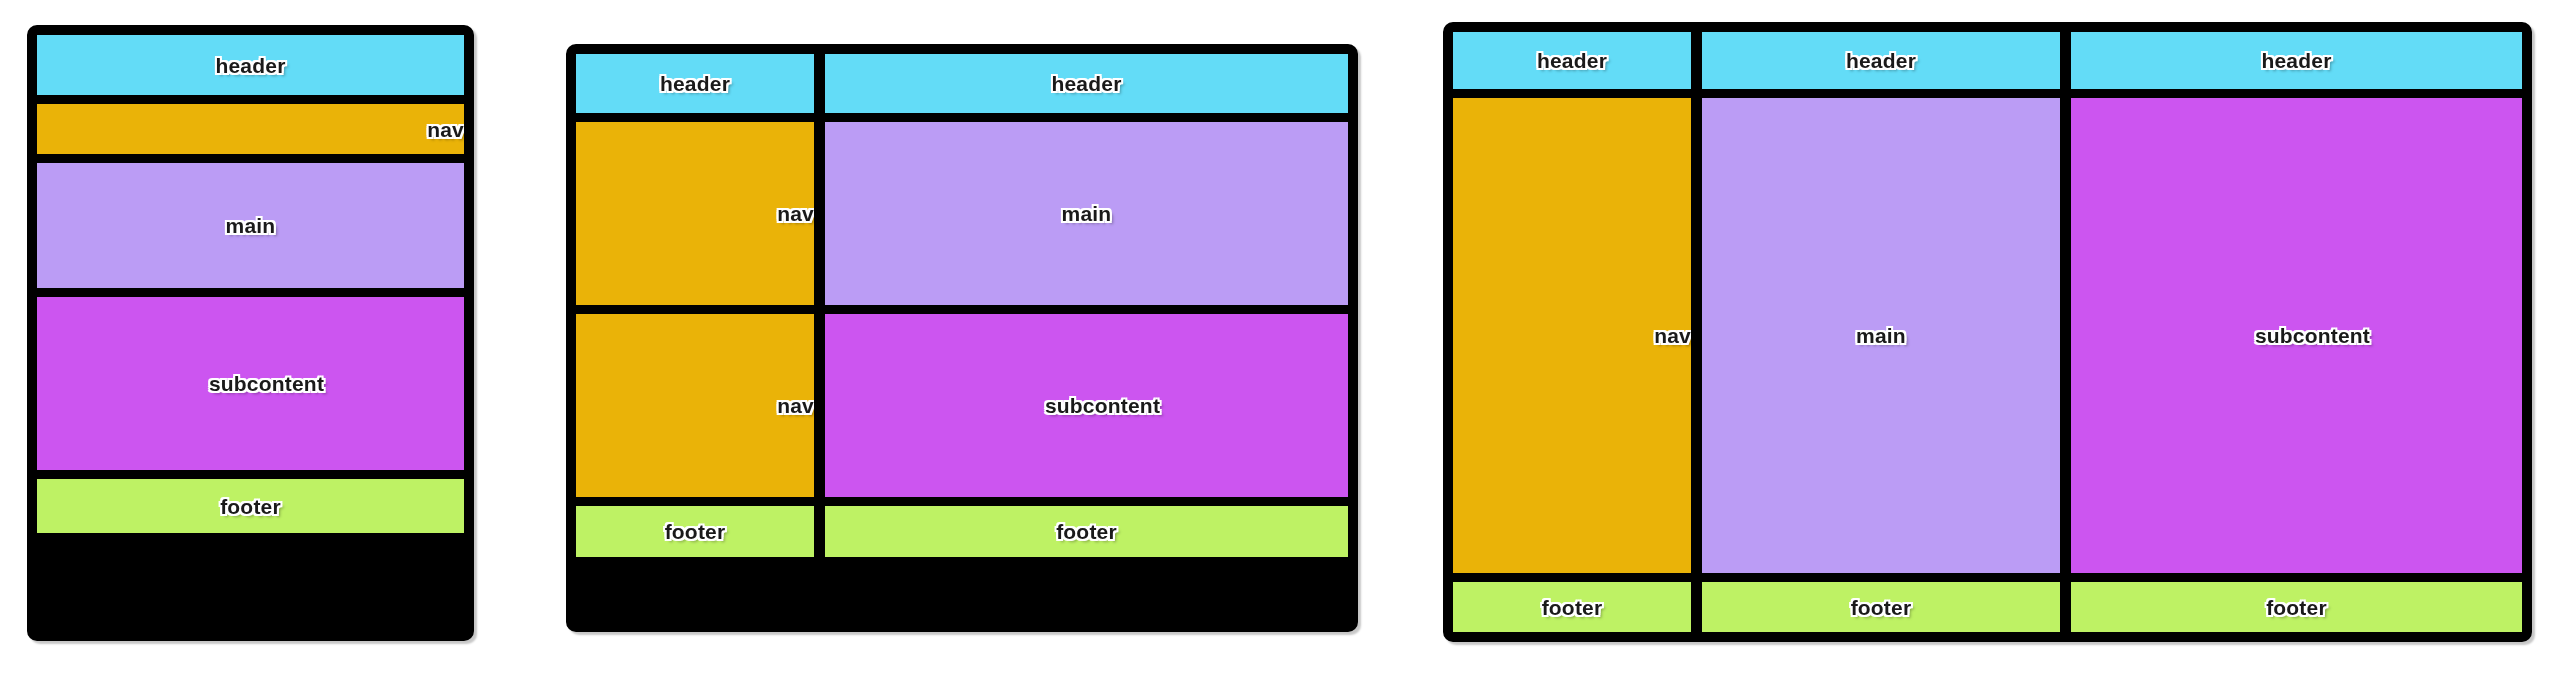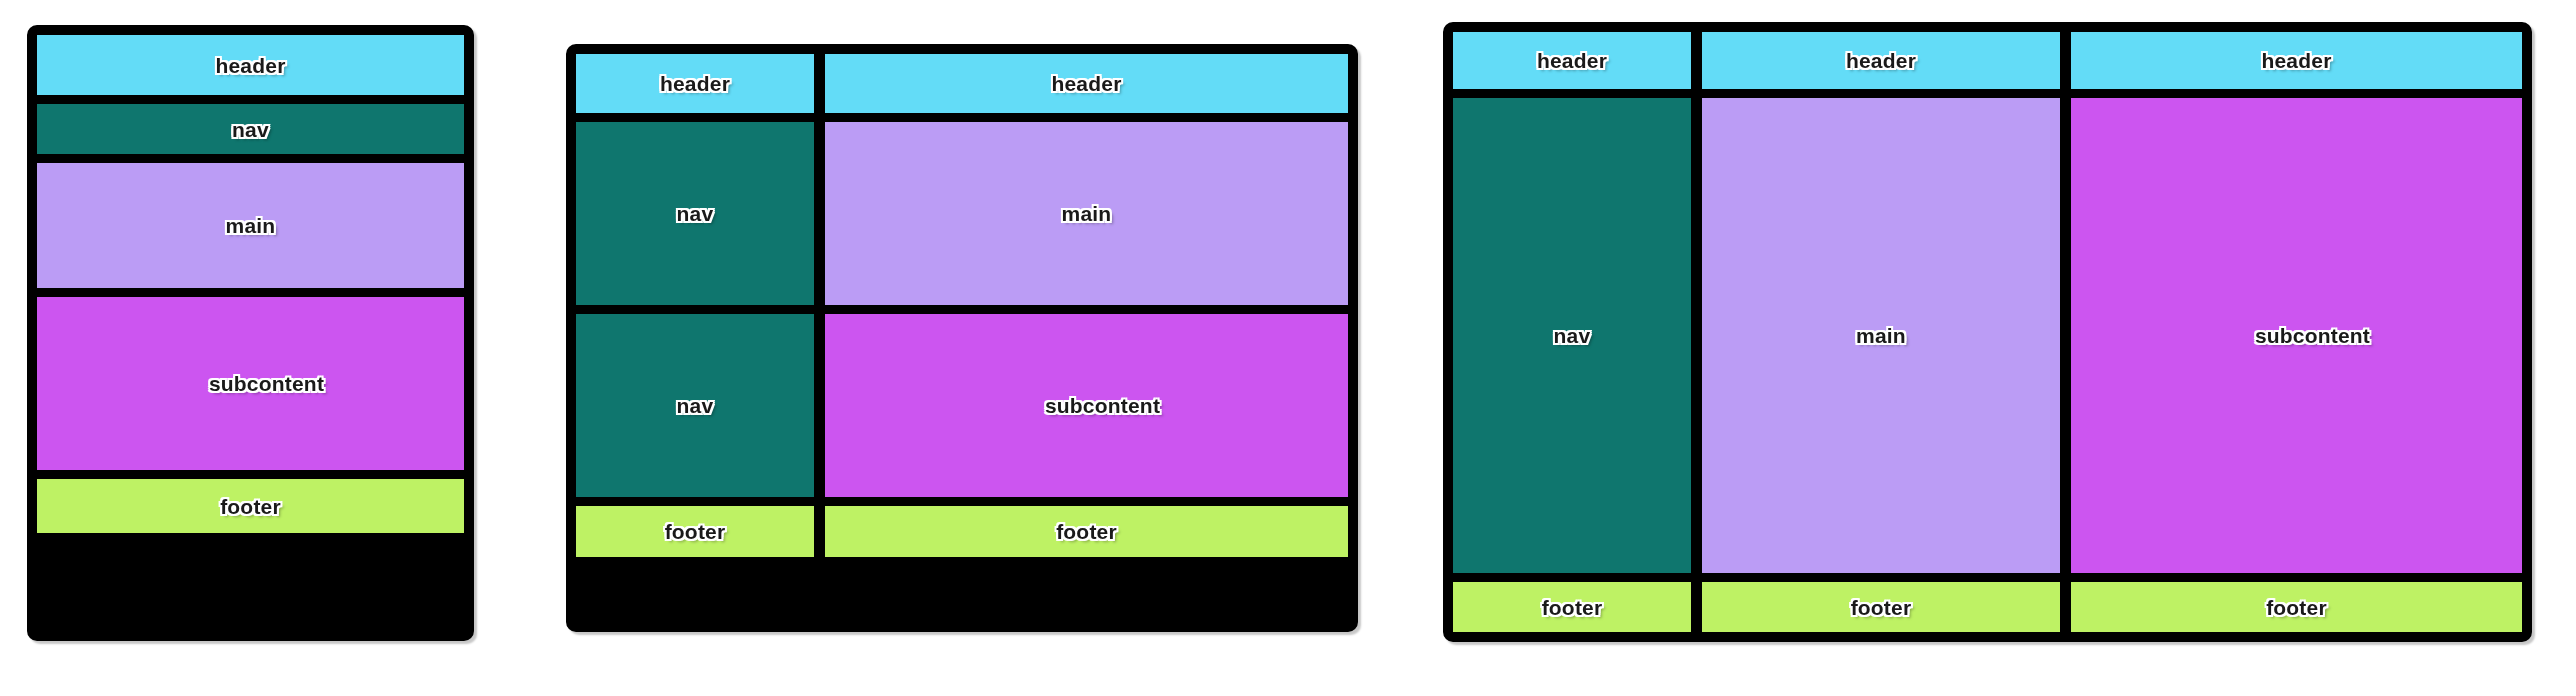--- a/index.html
+++ b/index.html
@@ -64,21 +64,21 @@
        0   -2px 0 #ffffff,
        2px  2px 0 #ffffff,
       -2px  2px 0 #ffffff,
        2px -2px 0 #ffffff,
       -2px -2px 0 #ffffff,
        3px  3px 3px rgba(0,0,0,0.35);
   }
 
   
   .c-header     { background: #63dcf7; }
-  .c-nav        { background: #0f766e; }
+  .c-nav        { background: #eab308; justify-content: flex-end; }
   .c-main       { background: #bb9cf5; }
   .c-subcontent { background: #cc55f0; padding-left: 32px; }
   .c-footer     { background: #bef264; }
 
   
   .gap-v { height: 9px; background: #000000; flex: 0 0 auto; }
   .gap-h { width: 11px; background: #000000; flex: 0 0 auto; }
 
   
   #frame-mobile {

